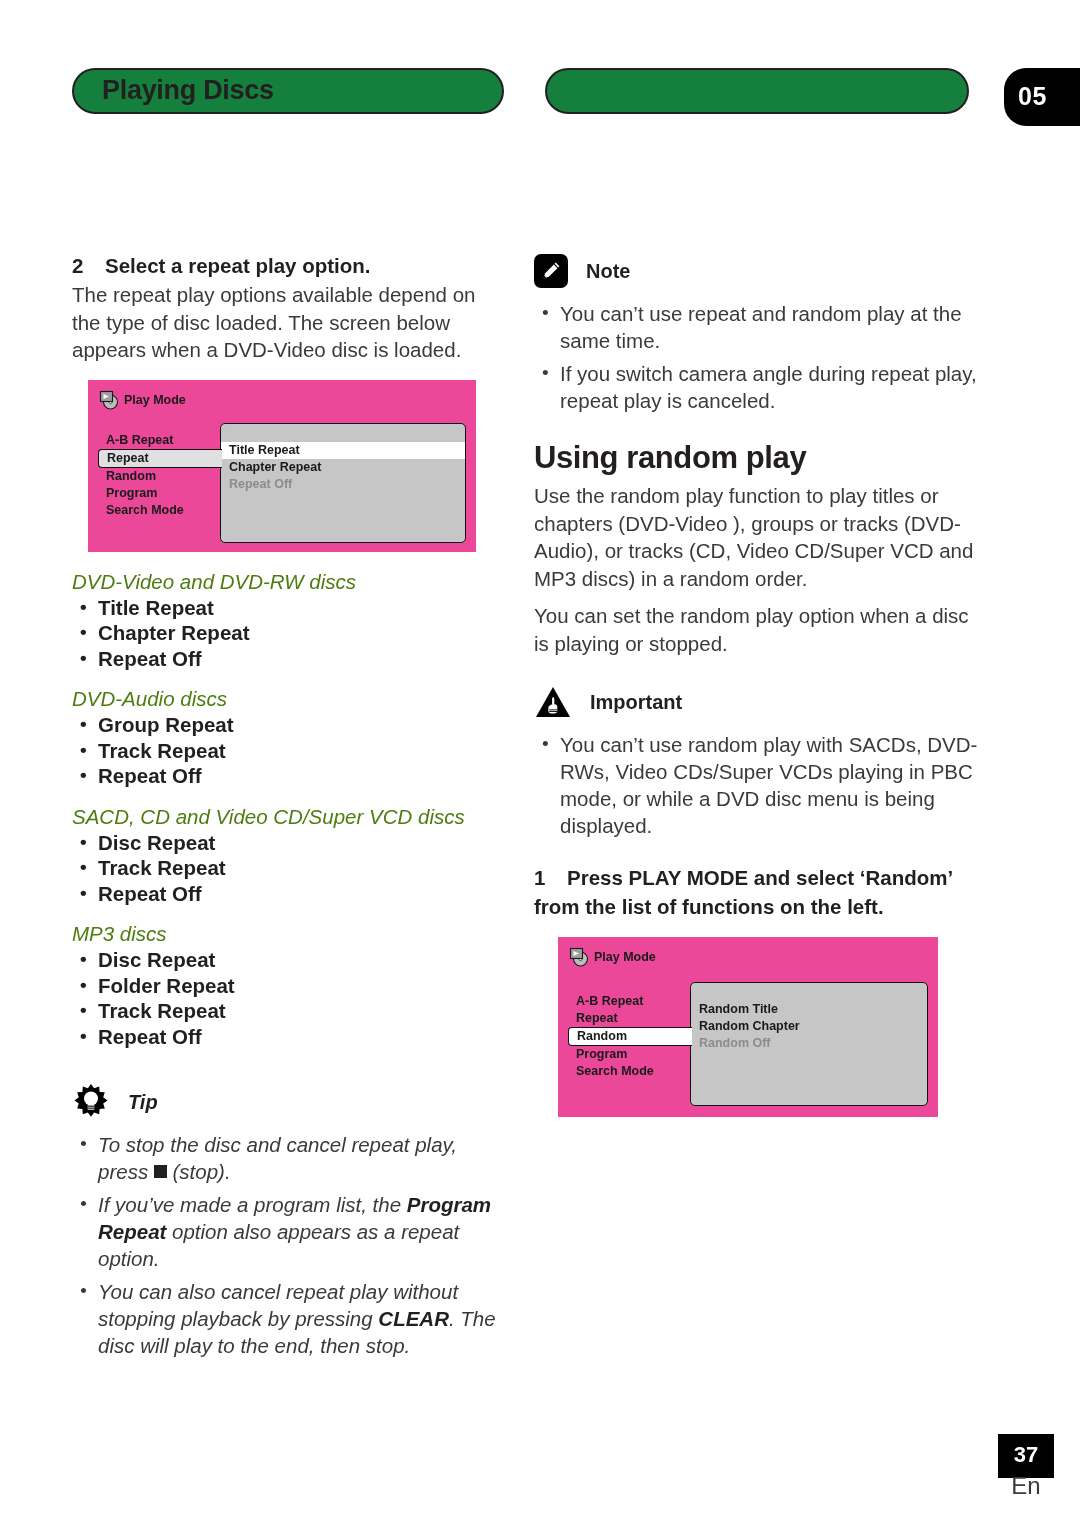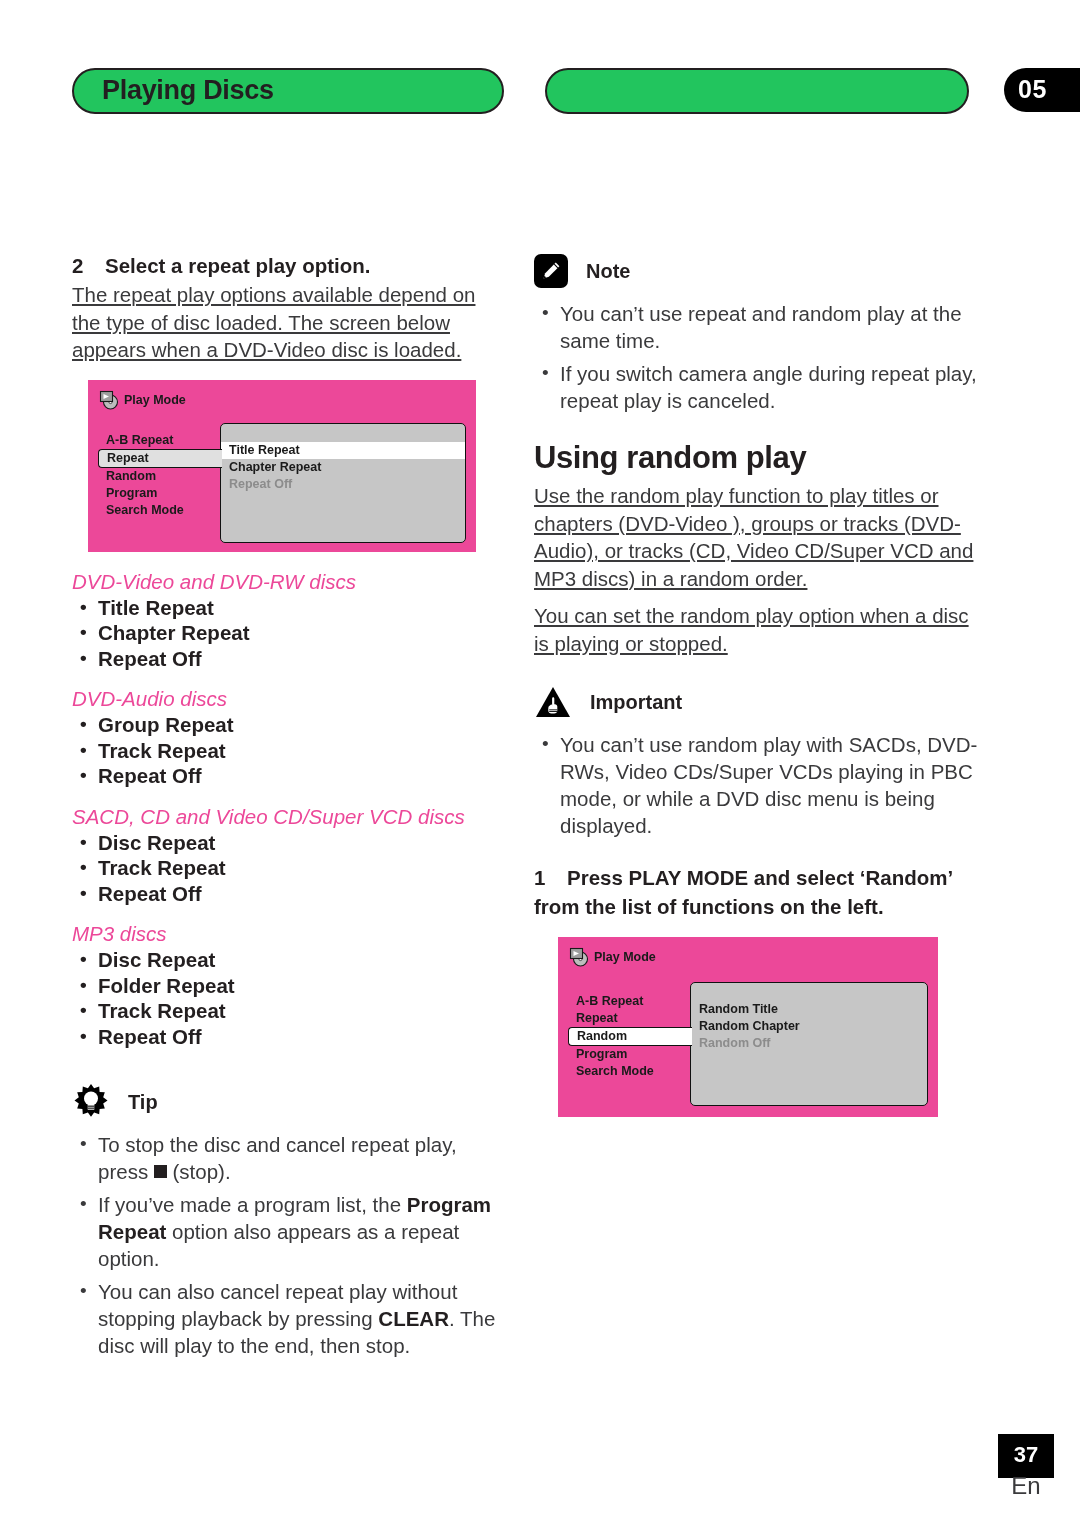--- a/index.html
+++ b/index.html
@@ -23,21 +23,21 @@
     left: 0;
     width: 1080px;
     height: 50px;
   }
   .pill {
     position: absolute;
     height: 46px;
     border: 2.5px solid #231f20;
     border-radius: 24px;
     box-sizing: border-box;
-    background: #22c55e;
+    background: #15803d;
   }
   .pill-left {
     left: 72px;
     width: 432px;
   }
   .pill-right {
     left: 545px;
     width: 424px;
   }
   .pill-left .pill-title {
@@ -48,21 +48,21 @@
     font-size: 27px;
     font-weight: bold;
     letter-spacing: -0.3px;
     white-space: nowrap;
   }
   .chapter-tab {
     position: absolute;
     left: 1004px;
     top: 0px;
     width: 76px;
-    height: 44px;
+    height: 58px;
     background: #000000;
     border-radius: 22px 0 0 22px;
   }
   .chapter-tab span {
     position: absolute;
     left: 14px;
     top: 50%;
     transform: translateY(-52%);
     color: #ffffff;
     font-size: 25px;
@@ -89,33 +89,32 @@
   .step .num {
     display: inline-block;
     width: 33px;
   }
   .body-p {
     font-size: 20.5px;
     line-height: 27.5px;
     margin: 0 0 10px 0;
     color: #3a3a3c;
     font-weight: 300;
-    text-decoration: underline;
   }
   .h2 {
     font-size: 31px;
     font-weight: bold;
     margin: 26px 0 6px 0;
     letter-spacing: -0.4px;
     color: #231f20;
   }
   .cat {
     font-size: 20.5px;
     font-style: italic;
-    color: #ec4899;
+    color: #4d7c0f;
     margin: 16px 0 1px 0;
     font-weight: 300;
   }
   .cat:first-child { margin-top: 0; }
 
   ul.opts {
     list-style: none;
     margin: 0;
     padding: 0;
   }
@@ -379,21 +378,21 @@
 
     <div class="cat">MP3 discs</div>
     <ul class="opts">
       <li>Disc Repeat</li>
       <li>Folder Repeat</li>
       <li>Track Repeat</li>
       <li>Repeat Off</li>
     </ul>
   </div>
 
-  <div style="margin-top:34px;">
+  <div style="margin-top:34px;font-style:italic;">
     <div class="callout-head">
       <span class="ico ico-tip">
         <svg width="38" height="38" viewBox="0 0 38 38">
           <polygon fill="#000000" points="19,1 22.1,5.2 27.2,3.6 27.6,8.9 32.8,9.3 31.2,14.3 35.5,17.4 31.2,20.5 32.8,25.6 27.6,26 27.2,31.2 22.1,29.6 19,33.8 15.9,29.6 10.8,31.2 10.4,26 5.2,25.6 6.8,20.5 2.5,17.4 6.8,14.3 5.2,9.3 10.4,8.9 10.8,3.6 15.9,5.2"></polygon>
           <circle cx="19" cy="15.5" r="7" fill="#ffffff"></circle>
           <rect x="15.7" y="21.5" width="6.6" height="5.2" fill="#ffffff"></rect>
           <rect x="15.7" y="22.6" width="6.6" height="1.1" fill="#000000"></rect>
           <rect x="15.7" y="24.6" width="6.6" height="1.1" fill="#000000"></rect>
         </svg>
       </span>

